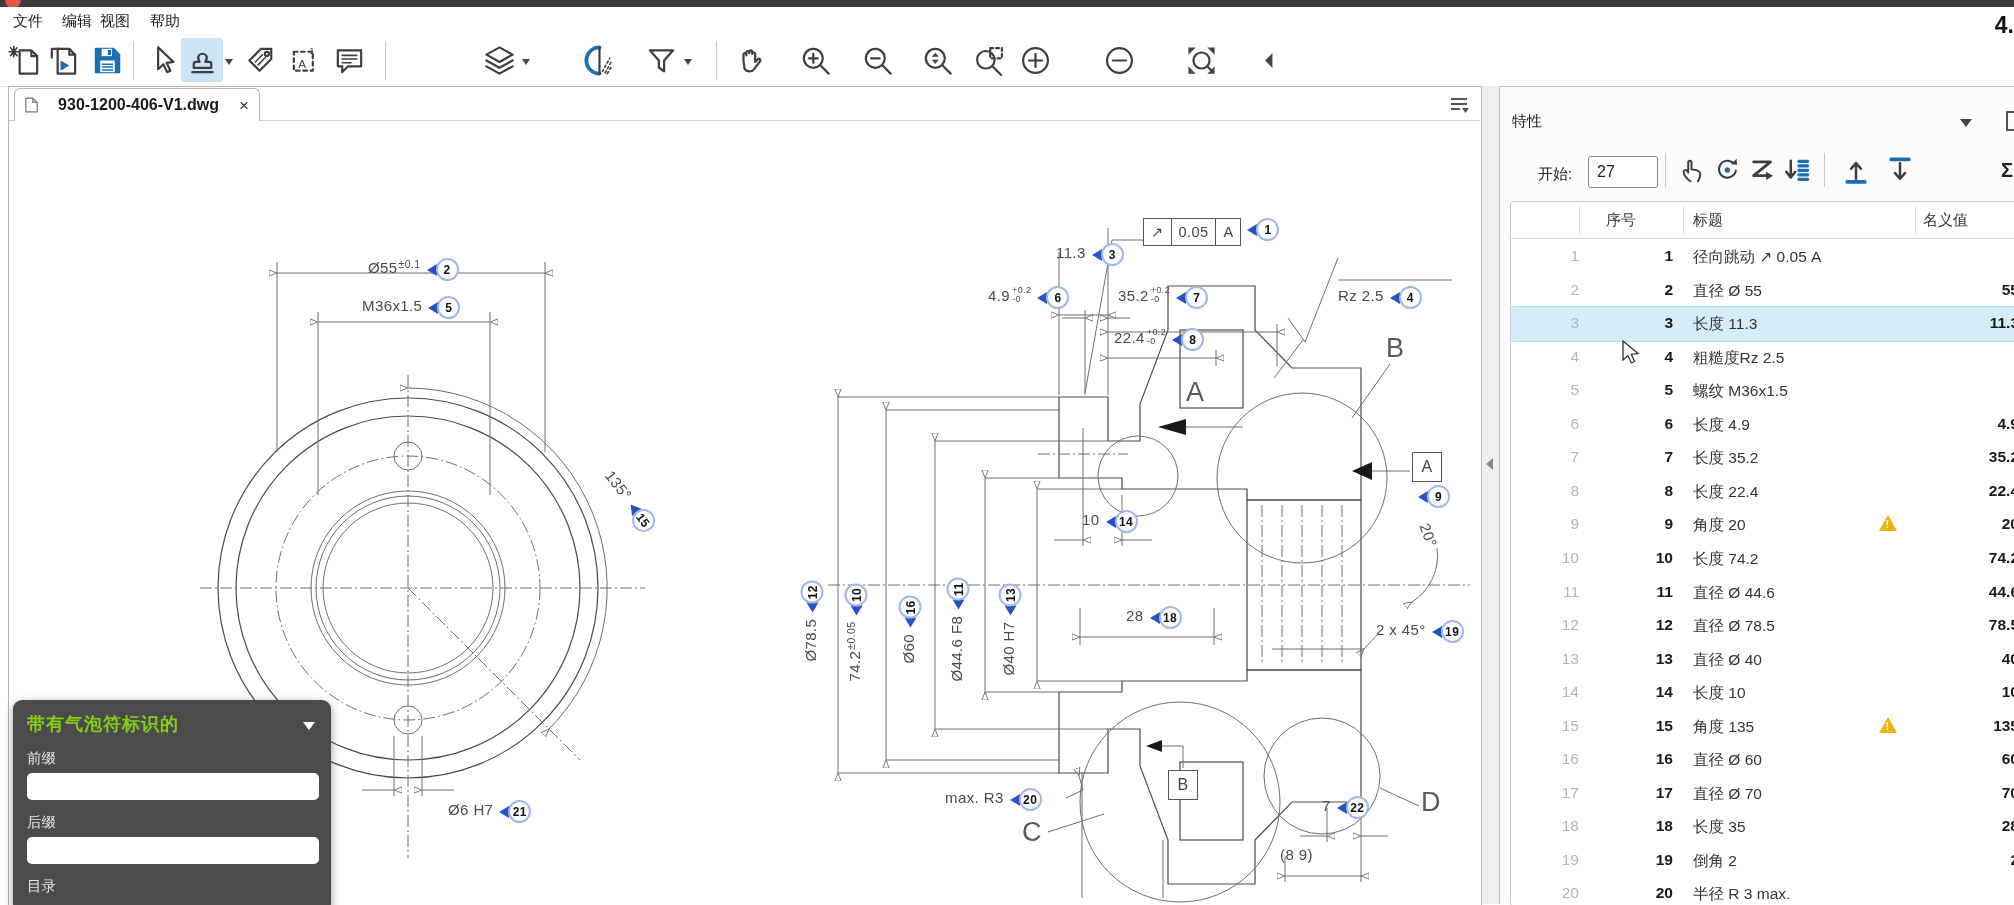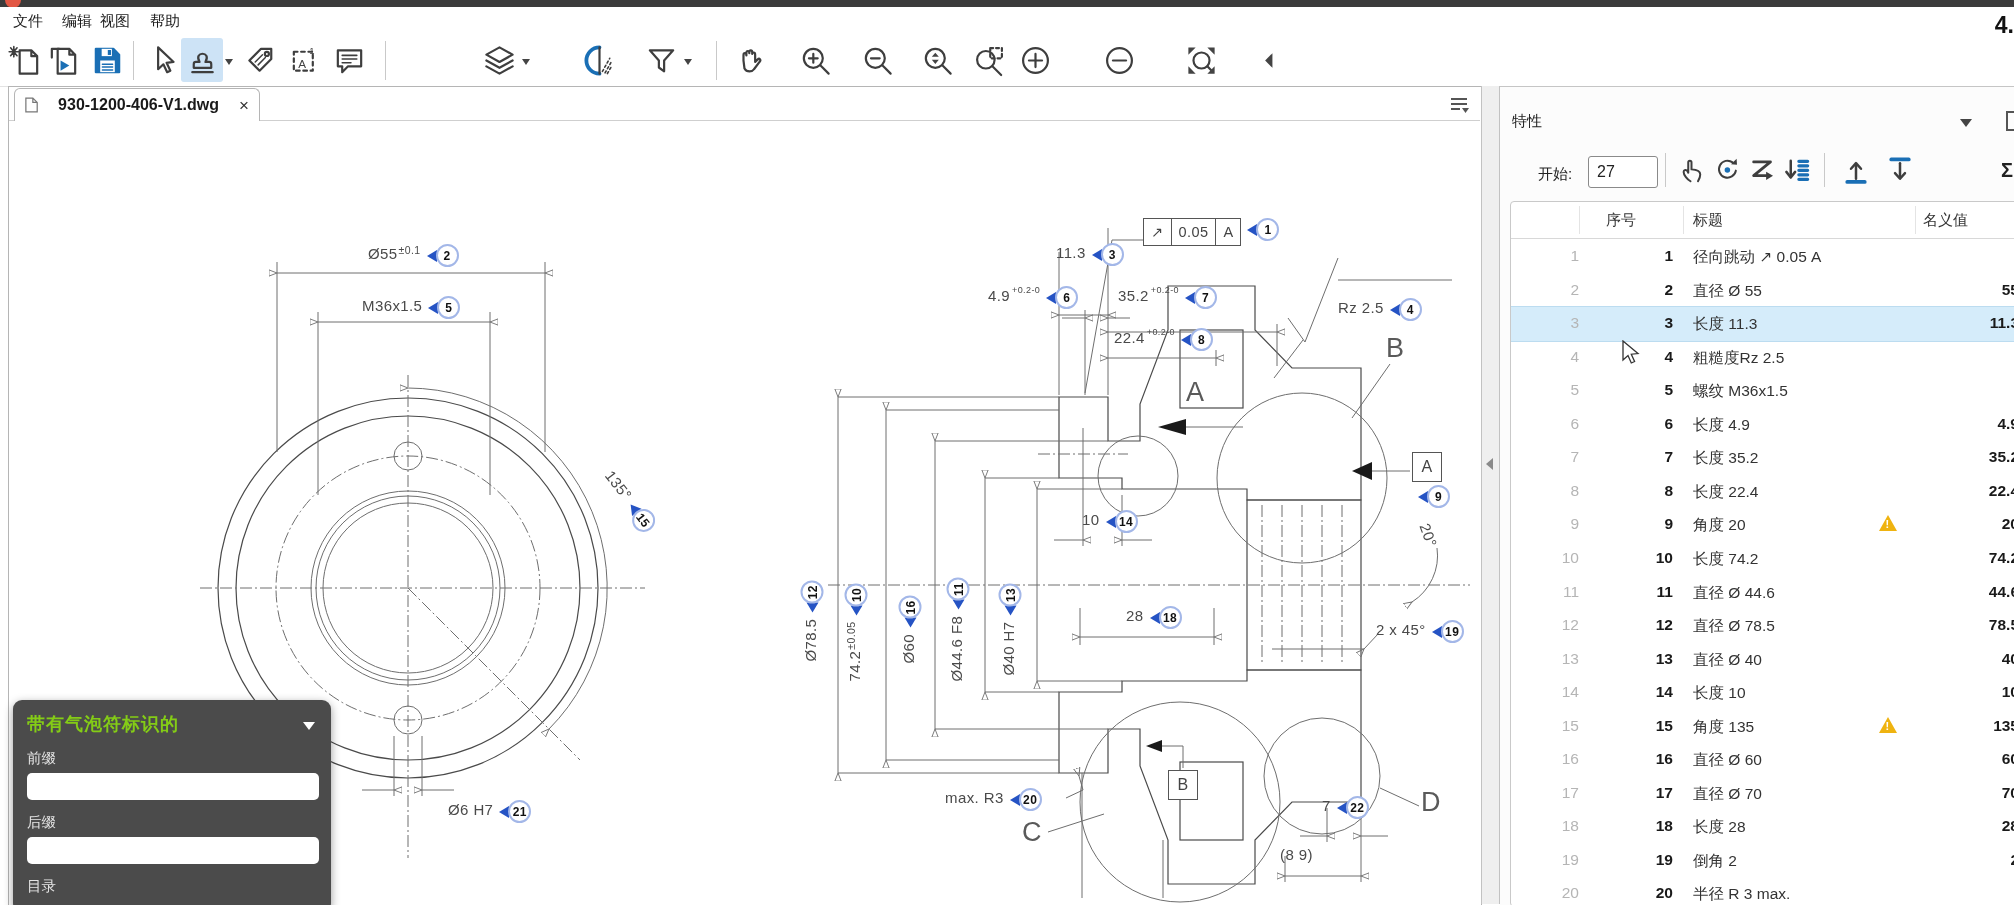--- a/index.html
+++ b/index.html
@@ -29,21 +29,21 @@
 
 #dwg{left:8px;top:122px;z-index:5}
 #dwg path,#dwg circle,#dwg line,#dwg rect{fill:none;stroke:#6e6e6e;stroke-width:1}
 #dwg .part{stroke:#4a4a4a;stroke-width:1.2}
 #dwg .dd{stroke-dasharray:12 3 2 3}
 #dwg polygon{stroke:none;fill:#1a1a1a}
 
 #ann-layer{left:0;top:0;width:2014px;height:905px;z-index:10;pointer-events:none}
 .ann{position:absolute;display:inline-flex;align-items:flex-start;color:#4a4a4a;font-size:15px;
      letter-spacing:.4px;white-space:nowrap;transform-origin:0 50%;line-height:20px}
-.ann .tol{display:inline-flex;flex-direction:row;font-size:9px;line-height:8.5px;margin-left:2px;margin-top:0}
+.ann .tol{display:inline-flex;flex-direction:column;font-size:9px;line-height:8.5px;margin-left:2px;margin-top:0}
 .ann .suf{font-size:10.5px;position:relative;top:-4px;margin-left:1px}
 .balloon{display:inline-flex;align-items:center;margin-left:6px;pointer-events:auto}
 .balloon::before{content:"";width:0;height:0;border-top:6.5px solid transparent;border-bottom:6.5px solid transparent;
      border-right:10px solid #2553c4;margin-right:-1px}
 .balloon b{width:19px;height:19px;border-radius:50%;border:2px solid #a3b7e8;background:#fff;color:#111;
      font-size:12px;font-weight:700;display:flex;align-items:center;justify-content:center;font-style:normal}
 .biglabel{font-size:27px;color:#5a5a5a;font-weight:400}
 .datumbox{border:1.6px solid #555;width:28px;height:28px;display:flex;align-items:center;justify-content:center;
      font-size:16px;background:#fff;color:#444}
 .fcf{display:inline-flex;border:1.4px solid #555;background:#fff;font-size:14.5px;color:#444}
@@ -354,21 +354,21 @@
 
     <circle cx="1138" cy="476" r="40"></circle>
     <circle cx="1302" cy="478" r="85"></circle>
     <circle cx="1180" cy="802" r="100"></circle>
     <circle cx="1322" cy="776" r="58"></circle>
     <path d="M1082,773 V898 M1163,840 V898"></path>
   </g>
 </svg>
 
 <div id="ann-layer" class="abs">
-    <div class="ann" style="left: 368px; top: 244px;">
+    <div class="ann" style="left: 368px; top: 258px;">
       <span class="t">Ø55</span>
       <span class="suf">±0.1</span>
       <span class="balloon">
         <b>2</b>
       </span>
     </div>
     <div class="ann" style="left: 362px; top: 296px;">
       <span class="t">M36x1.5</span>
       <span class="balloon">
         <b>5</b>
@@ -425,21 +425,21 @@
     <div class="ann" style="left: 1114px; top: 328px;">
       <span class="t">22.4</span>
       <span class="tol">
         <span>+0.2</span>
         <span>-0</span>
       </span>
       <span class="balloon">
         <b>8</b>
       </span>
     </div>
-    <div class="ann" style="left: 1338px; top: 298px;">
+    <div class="ann" style="left: 1338px; top: 286px;">
       <span class="t">Rz 2.5</span>
       <span class="balloon">
         <b>4</b>
       </span>
     </div>
     <div class="ann" style="left: 1386px; top: 338px;">
       <span class="biglabel">B</span>
     </div>
     <div class="ann" style="left: 1186px; top: 382px;">
       <span class="biglabel">A</span>
@@ -707,21 +707,21 @@
         </div>
         <div class="row" style="top: 574.8px;">
           <span class="idx">17</span>
           <span class="no">17</span>
           <span class="ttl">直径 Ø 70</span>
           <span class="val">70</span>
         </div>
         <div class="row" style="top: 608.35px;">
           <span class="idx">18</span>
           <span class="no">18</span>
-          <span class="ttl">长度 28</span>
+          <span class="ttl">长度 35</span>
           <span class="val">28</span>
         </div>
         <div class="row" style="top: 641.9px;">
           <span class="idx">19</span>
           <span class="no">19</span>
           <span class="ttl">倒角 2</span>
           <span class="val">2</span>
         </div>
         <div class="row" style="top: 675.45px;">
           <span class="idx">20</span>

